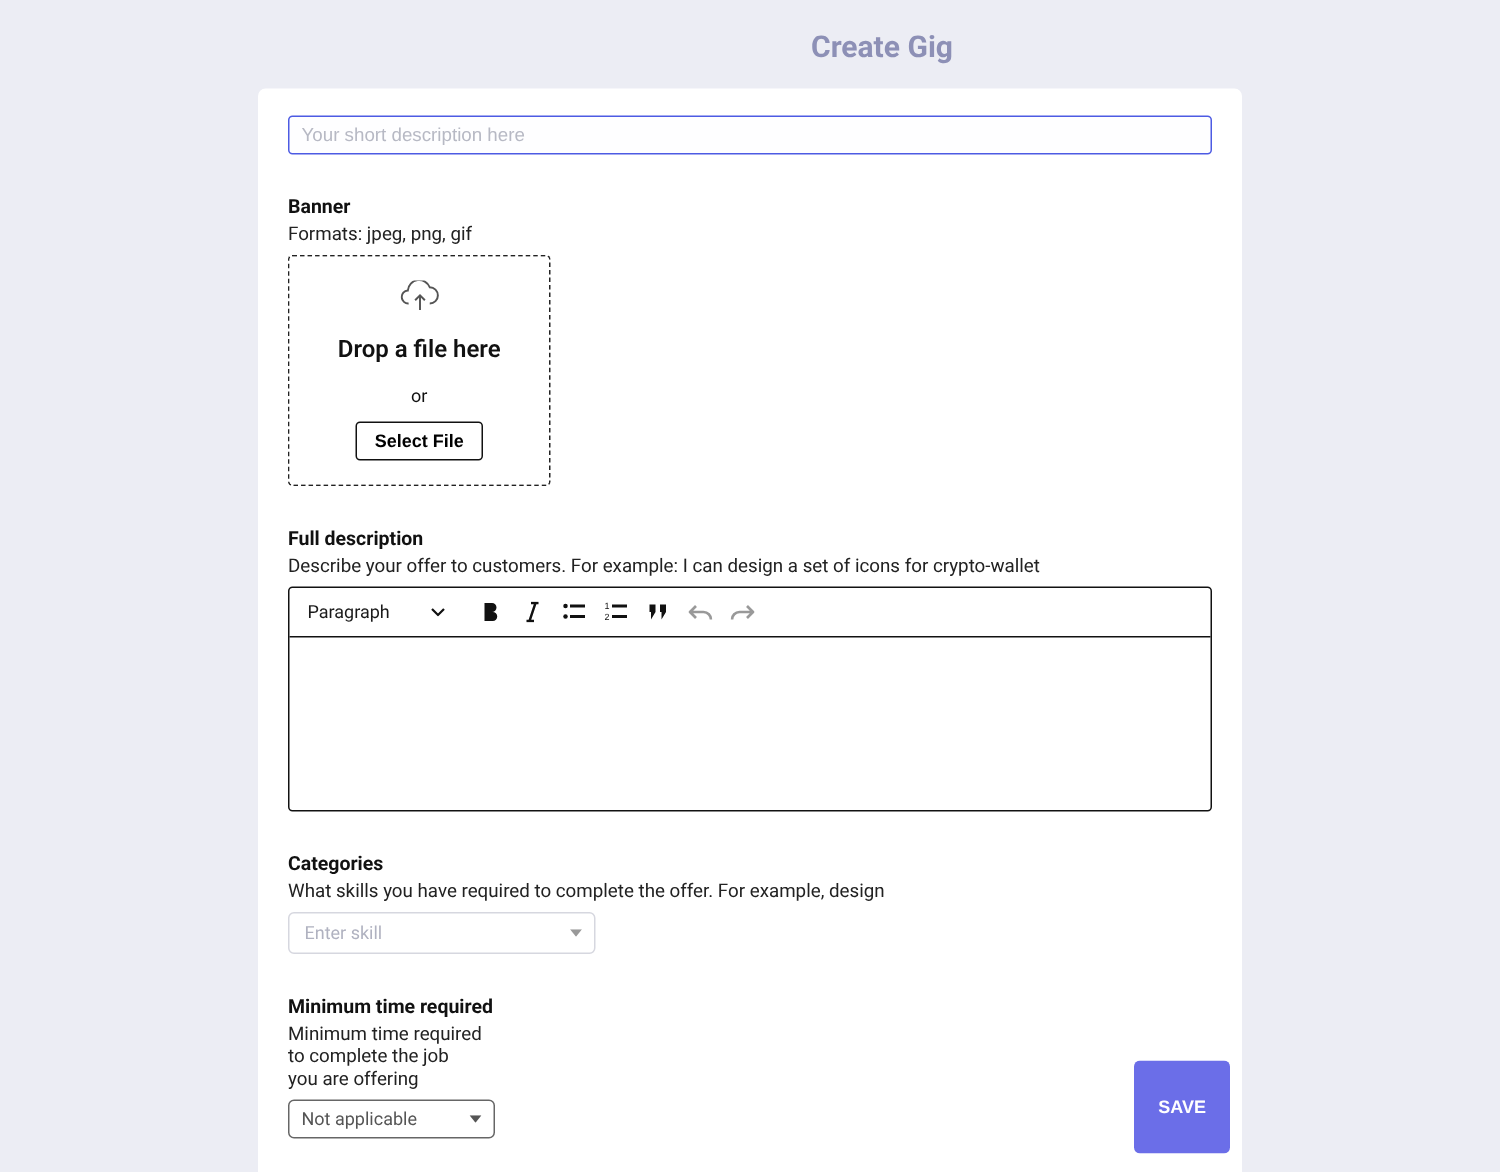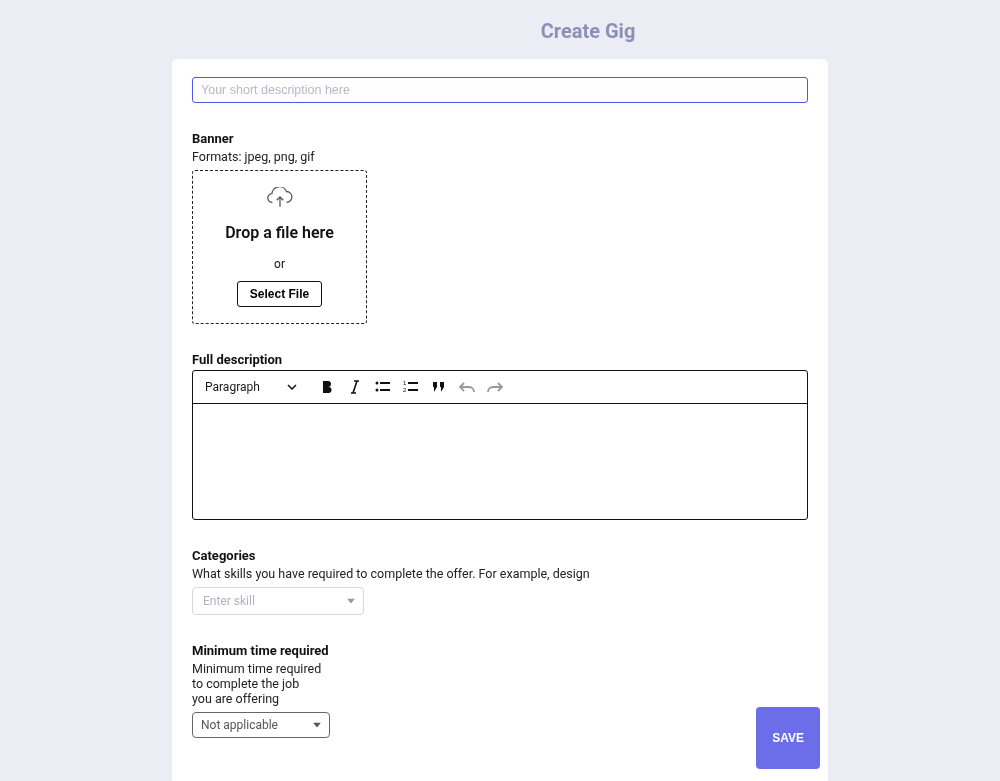--- a/index.html
+++ b/index.html
@@ -131,21 +131,21 @@
       justify-content: center;
       cursor: pointer;
       border: none;
       background: transparent;
     }
     .editor-content {
       min-height: 115px;
       padding: 8px;
     }
     .skill-input {
-      width: 172px;
+      width: 205px;
       border: 1px solid #d6d7df;
       border-radius: 4px;
       padding: 6px 22px 6px 10px;
       font-size: 12px;
       color: #b0b2c0;
       position: relative;
       cursor: text;
       background: #fff;
     }
     .skill-caret {
@@ -206,20 +206,21 @@
           <path d="M9 12l3-3 3 3"></path>
         </svg>
         <div class="drop-text">Drop a file here</div>
         <div class="or-text">or</div>
         <button class="select-file-btn">Select File</button>
       </div>
     </div>
 
     <div class="field">
       <label class="field-label">Full description</label>
+      <span class="field-sub">Describe your offer to customers. For example: I can design a set of icons for crypto-wallet</span>
       <div class="editor-wrap">
         <div class="editor-toolbar">
           <div class="para-select">
             <span>Paragraph</span>
             <svg class="chev" viewBox="0 0 10 6" fill="none" stroke="#111" stroke-width="1.5">
                 <path d="M1 1l4 4 4-4"></path>
               </svg>
           </div>
           <button class="tool-btn">
             <svg width="14" height="14" viewBox="0 0 14 14">

